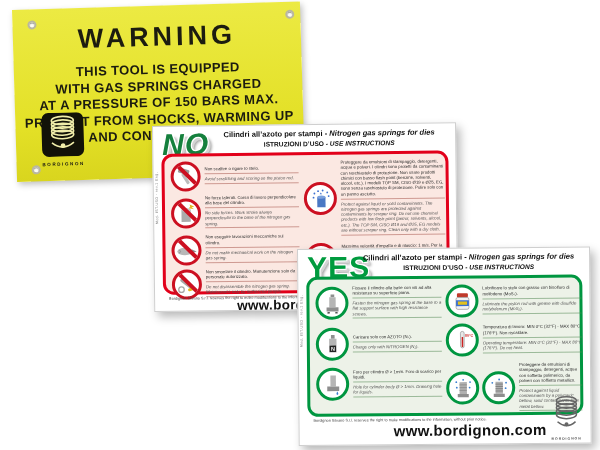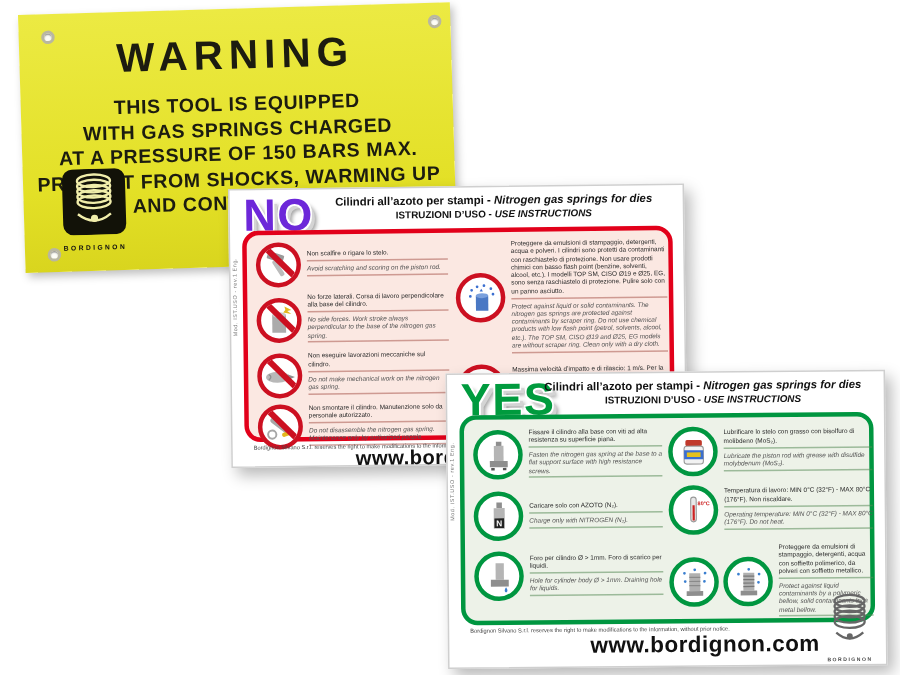--- a/index.html
+++ b/index.html
@@ -49,21 +49,21 @@
   .pc.red{border:3px solid #cc1021;}
   .pc.green{border:3px solid #009640;}
   .pc.slash::after{content:"";position:absolute;left:-4px;top:50%;margin-top:-1.8px;width:38px;height:3.6px;
       background:#cc1021;transform:rotate(45deg);}
   .pc svg{width:22px;height:22px;}
   .pc.big{width:33px;height:33px;}
   .dblicons{display:flex;gap:3px;flex:none;}
 
   
   #no-card{left:152px;top:126px;width:304px;height:186px;transform:rotate(-0.7deg);z-index:2;}
-  #no-card .badge{color:#6d28d9;}
+  #no-card .badge{color:#15803d;font-style:italic;}
   #no-card .box{left:8px;top:27px;width:287px;height:141px;border:3px solid #e2001a;background:#fbe8e2;}
   #no-card .txt p{border-bottom:.5px solid rgba(170,90,80,.55);}
   #no-card .site{left:0;right:0;top:172px;font-size:13.5px;}
 
   
   #yes-card{left:297px;top:249px;width:293px;height:197px;transform:rotate(-0.5deg);z-index:3;}
   #yes-card .badge{color:#009b3e;text-align:right;}
   #yes-card .box{left:8px;top:27px;width:276px;height:140px;border:3px solid #009640;background:#edf2e8;}
   #yes-card .txt p{border-bottom:.5px solid rgba(90,140,90,.55);}
   #yes-card .site{left:60px;right:10px;top:173px;font-size:15px;}

